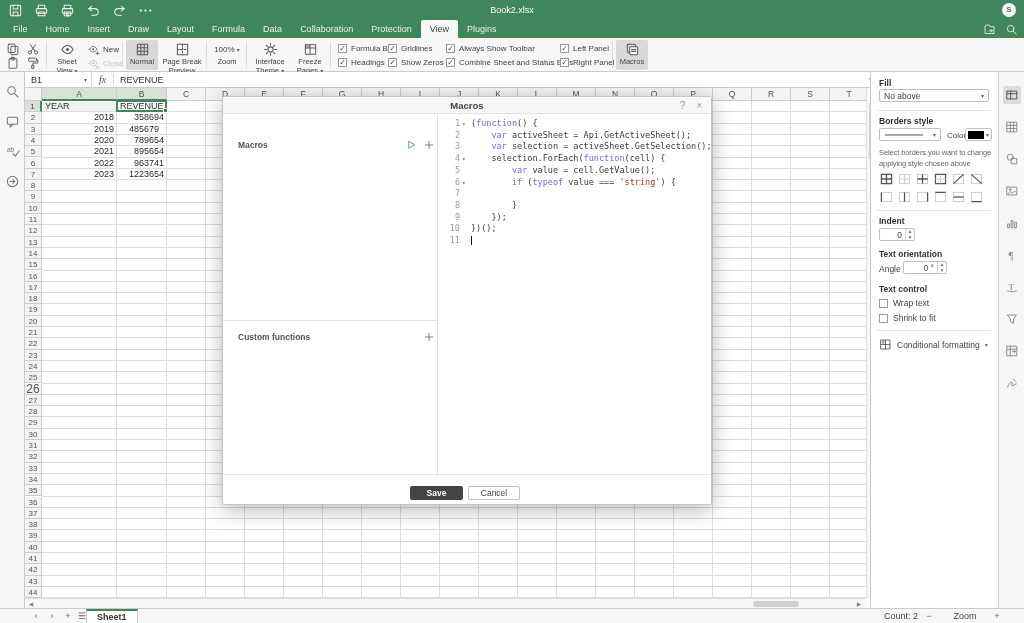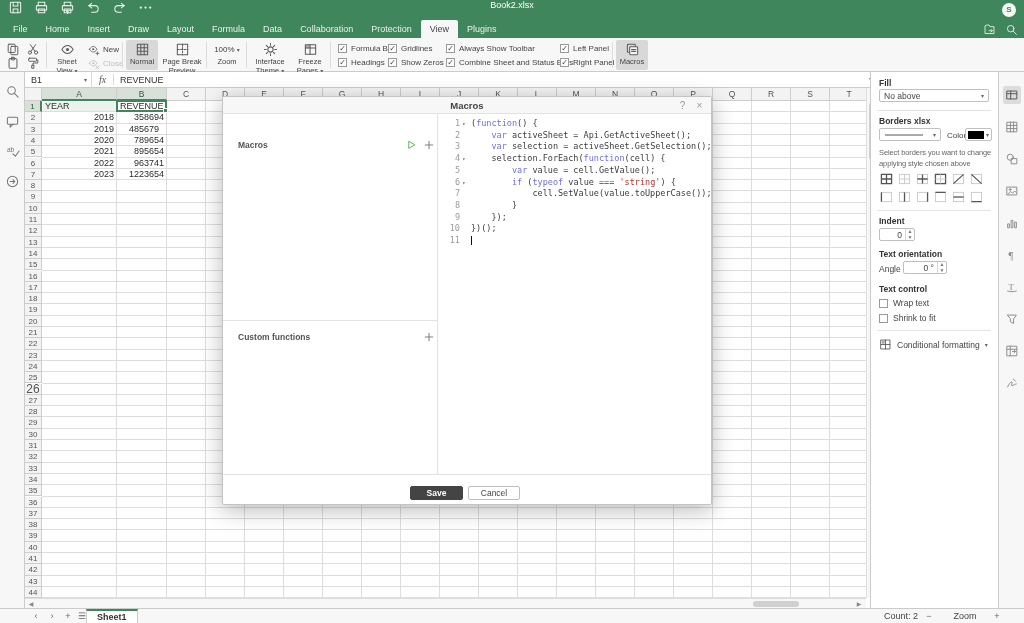--- a/index.html
+++ b/index.html
@@ -3,21 +3,21 @@
 <meta charset="utf-8">
 <style>
   * { margin:0; padding:0; box-sizing:border-box; }
   html,body { width:1024px; height:623px; overflow:hidden; background:#fff;
     font-family:"Liberation Sans", sans-serif; -webkit-font-smoothing:antialiased; }
   #app { position:relative; width:1024px; height:623px; }
   svg { display:block; }
 
   
   .titlebar { position:absolute; left:0; top:0; width:1024px; height:20px; background:#40865c;
-    display:flex; align-items:flex-start; }
+    display:flex; align-items:center; }
   .tb-left { display:flex; gap:11px; padding-left:8px; align-items:center; }
   .tbtn { width:15px; height:15px; color:#eaf2ec; cursor:pointer; }
   .tb-title { position:absolute; left:0; right:0; text-align:center; color:#fff; font-size:9px; }
   .avatar { position:absolute; right:8px; top:3px; width:14px; height:14px; border-radius:50%;
     background:#f4f7f4; color:#40865c; font-size:8px; font-weight:bold; text-align:center; line-height:14px; }
 
   
   .menubar { position:absolute; left:0; top:20px; width:1024px; height:18px; background:#40865c;
     display:flex; align-items:flex-end; }
   #menu-items { display:flex; align-items:flex-end; padding-left:4px; height:18px; }
@@ -598,21 +598,21 @@
   </div>
 
   <div class="rightpanel">
     <div class="rp rp-title" style="top:6px">Fill</div>
     <div class="rp rp-select" style="top:17px">
       <span>No above</span>
         <span class="carat">▾</span>
     </div>
     <div class="rp-hr" style="top:38px"></div>
 
-    <div class="rp rp-title" style="top:44px">Borders xlsx</div>
+    <div class="rp rp-title" style="top:44px">Borders style</div>
     <div class="rp rp-select" style="top:56px;width:62px">
       <svg width="40" height="6" viewBox="0 0 40 6">
           <line x1="1" y1="3" x2="39" y2="3" stroke="#555" stroke-width="1"></line>
         </svg>
       <span class="carat">▾</span>
     </div>
     <div class="rp" style="top:59px;left:76px;font-size:8px">Color</div>
     <div class="rp" style="top:56px;left:94px">
       <span style="display:flex;align-items:center;border:1px solid #c0c0c0;border-radius:2px;height:13px;padding:1px 2px;background:#fff">
         <span style="width:16px;height:8px;background:#000;display:inline-block"></span>
@@ -833,21 +833,21 @@
           </svg>
         </span>
     </div>
     <div class="code-area" id="code-area">
         <div class="code-line" style="top: 4px;"><span class="ln">1</span><span class="fold">▾</span><span class="ct"><span class="tk-pl">(</span><span class="tk-kw">function</span><span class="tk-pl">() {</span></span></div>
         <div class="code-line" style="top: 15.7px;"><span class="ln">2</span><span class="ct"><span class="tk-pl">    </span><span class="tk-kw">var</span><span class="tk-pl"> activeSheet = Api.GetActiveSheet();</span></span></div>
         <div class="code-line" style="top: 27.4px;"><span class="ln">3</span><span class="ct"><span class="tk-pl">    </span><span class="tk-kw">var</span><span class="tk-pl"> selection = activeSheet.GetSelection();</span></span></div>
         <div class="code-line" style="top: 39.1px;"><span class="ln">4</span><span class="fold">▾</span><span class="ct"><span class="tk-pl">    selection.ForEach(</span><span class="tk-kw">function</span><span class="tk-pl">(cell) {</span></span></div>
         <div class="code-line" style="top: 50.8px;"><span class="ln">5</span><span class="ct"><span class="tk-pl">        </span><span class="tk-kw">var</span><span class="tk-pl"> value = cell.GetValue();</span></span></div>
         <div class="code-line" style="top: 62.5px;"><span class="ln">6</span><span class="fold">▾</span><span class="ct"><span class="tk-pl">        </span><span class="tk-kw">if</span><span class="tk-pl"> (</span><span class="tk-kw">typeof</span><span class="tk-pl"> value === </span><span class="tk-str">'string'</span><span class="tk-pl">) {</span></span></div>
-        <div class="code-line" style="top: 74.2px;"><span class="ln">7</span><span class="ct"><span class="tk-pl">            cell.SetValue(value.toUpperCase());</span></span></div>
+        <div class="code-line" style="top: 74.2px;"><span class="ln">7</span></div>
         <div class="code-line" style="top: 85.9px;"><span class="ln">8</span><span class="ct"><span class="tk-pl">        }</span></span></div>
         <div class="code-line" style="top: 97.6px;"><span class="ln">9</span><span class="ct"><span class="tk-pl">    });</span></span></div>
         <div class="code-line" style="top: 109.3px;"><span class="ln">10</span><span class="ct"><span class="tk-pl">})();</span></span></div>
         <div class="code-line" style="top: 121px;"><span class="ln">11</span><span class="ct"><span class="cursorbar"></span></span></div>
       </div>
     <div class="dlg-footer">
       <button class="dlg-btn primary">Save</button>
       <button class="dlg-btn secondary">Cancel</button>
     </div>
   </div>

